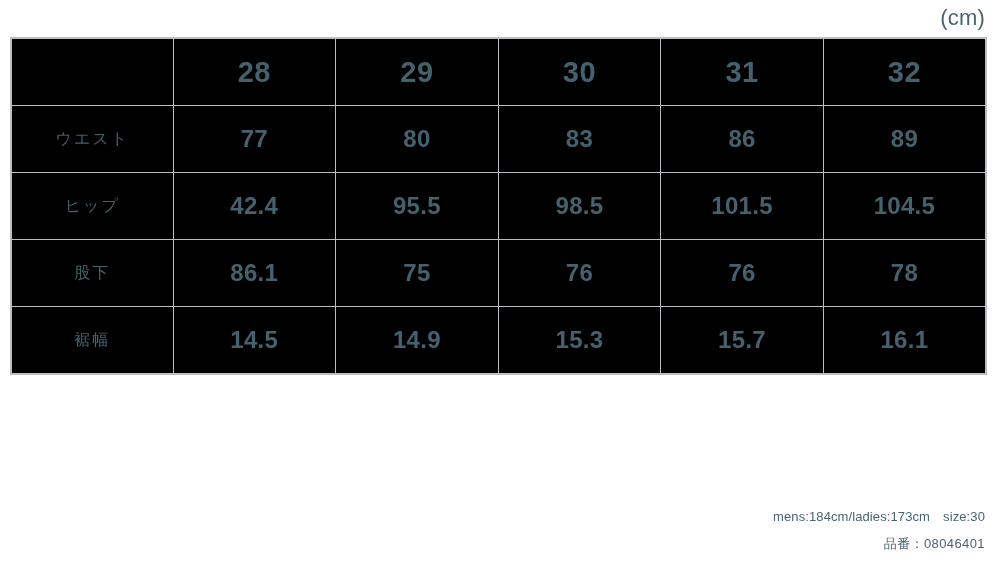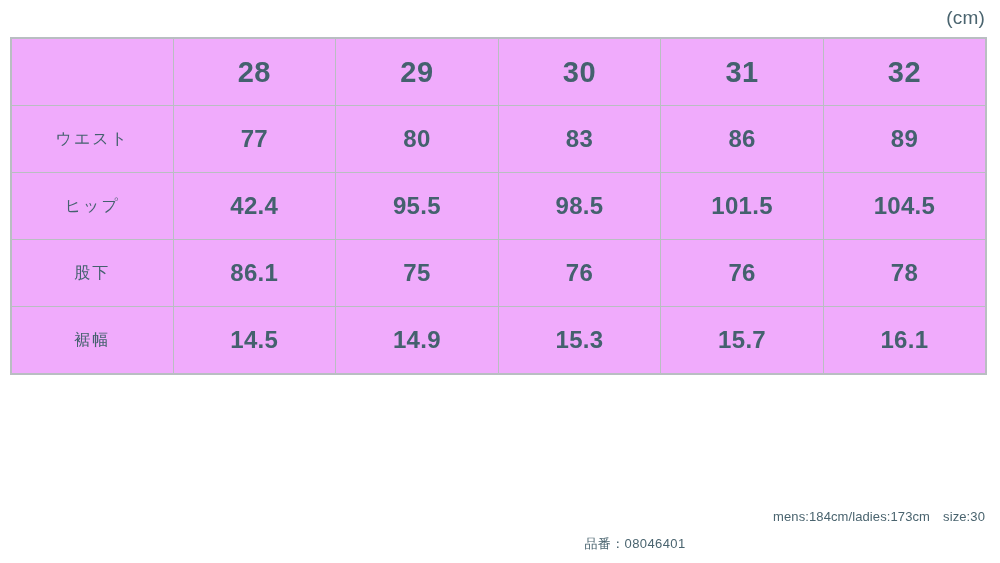--- a/index.html
+++ b/index.html
@@ -21,21 +21,21 @@
     width: 1000px;
     height: 563px;
     box-sizing: border-box;
   }
 
   
   .unit-caption {
     position: absolute;
     top: 6px;
     right: 15px;
-    font-size: 19px;
+    font-size: 22px;
     line-height: 24px;
     color: #4a646f;
     letter-spacing: 0.2px;
     white-space: nowrap;
   }
 
   
   .table-wrap {
     position: absolute;
     left: 10px;
@@ -53,21 +53,21 @@
   table.size-table col.label-col { width: 162px; }
   table.size-table col.size-col  { width: 162.6px; }
 
   table.size-table td {
     border: 1px solid #b9bec2;
     height: 66px;
     padding: 0 2px;
     text-align: center;
     vertical-align: middle;
     color: #44616e;
-    background: #f0abfc;
+    background: #000000;
     white-space: nowrap;
   }
 
   
   tr.header-row td.size-head {
     font-size: 29px;
     font-weight: 700;
     letter-spacing: 0.5px;
   }
   tr.header-row td.corner-cell {
@@ -99,21 +99,20 @@
   }
   .footer .note-line {
     font-size: 13px;
     line-height: 27px;
     color: #4a646f;
     white-space: nowrap;
     letter-spacing: 0.1px;
   }
   .footer .note-line.jp {
     letter-spacing: 0.4px;
-    text-align: center;
   }
 </style>
 </head>
 <body>
 
 <div class="page">
 
   <div class="unit-caption">(cm)</div>
 
   <div class="table-wrap">

